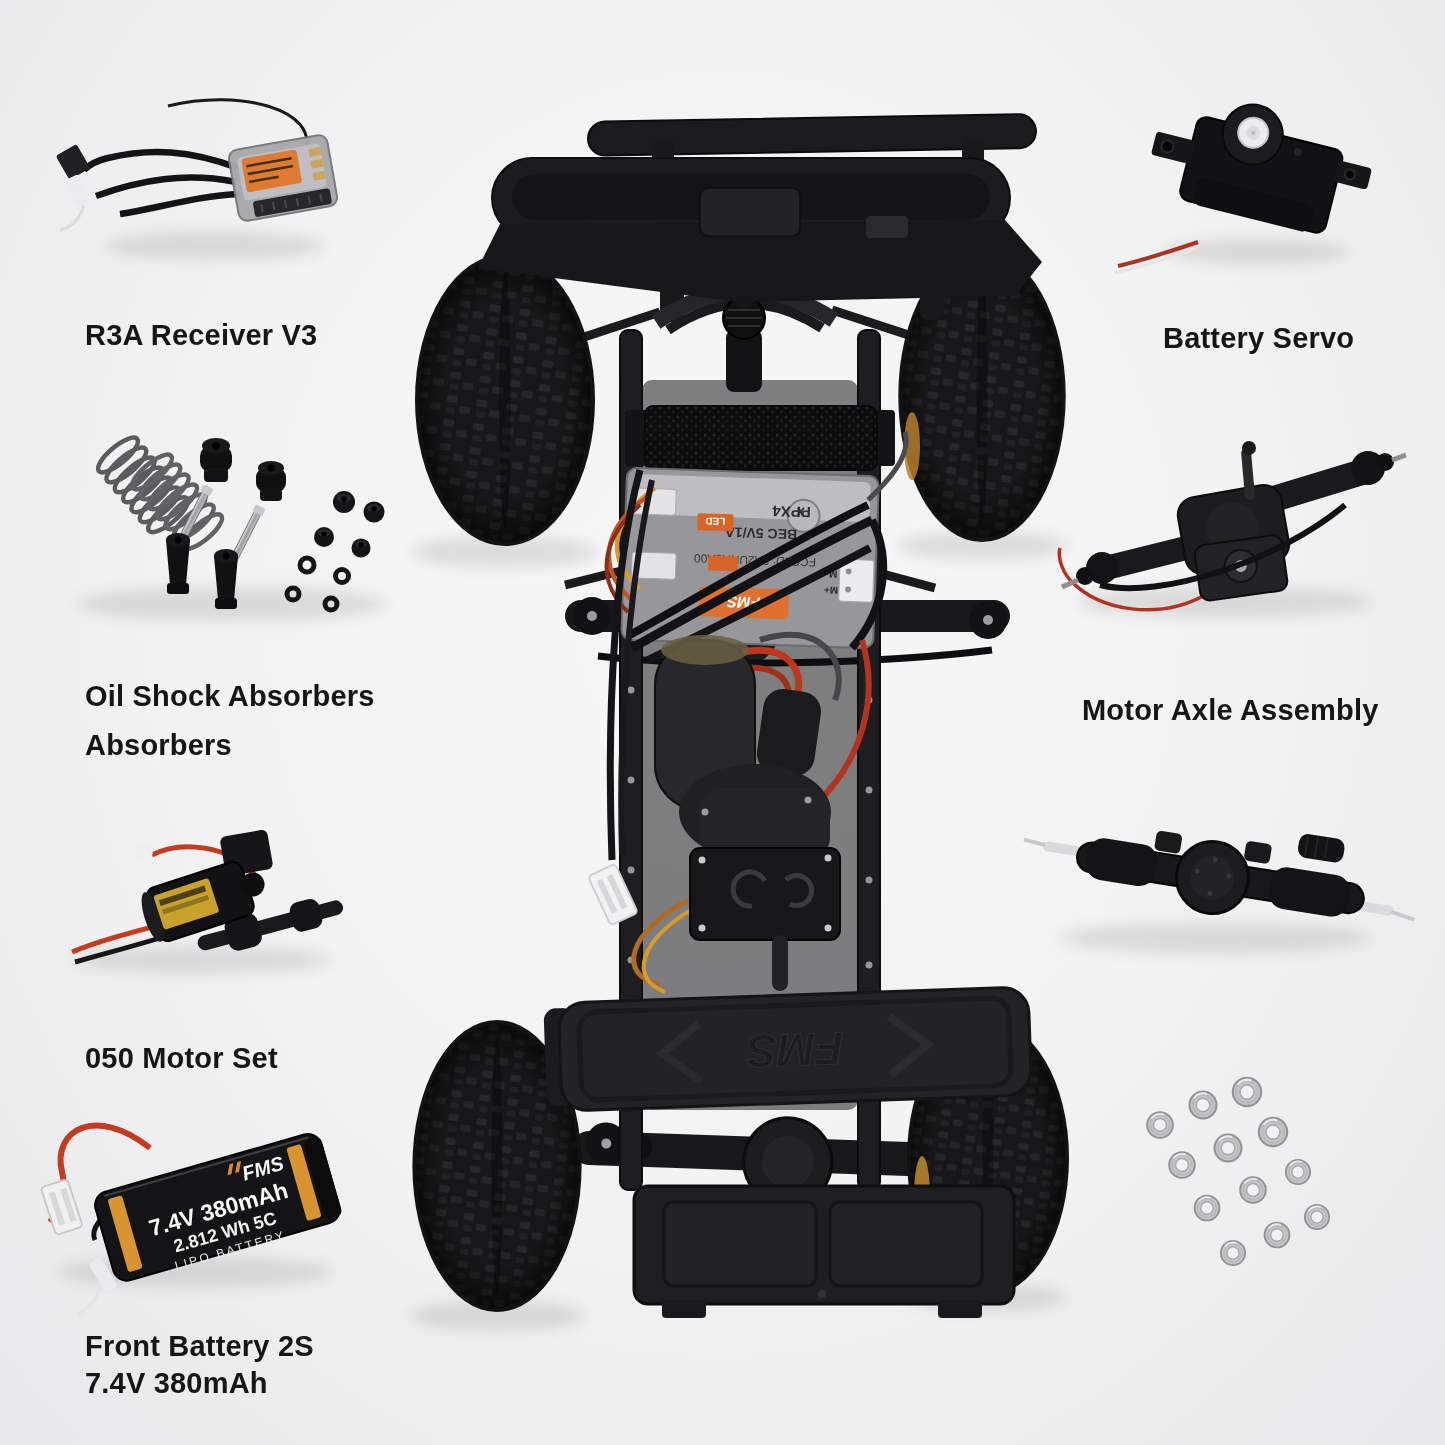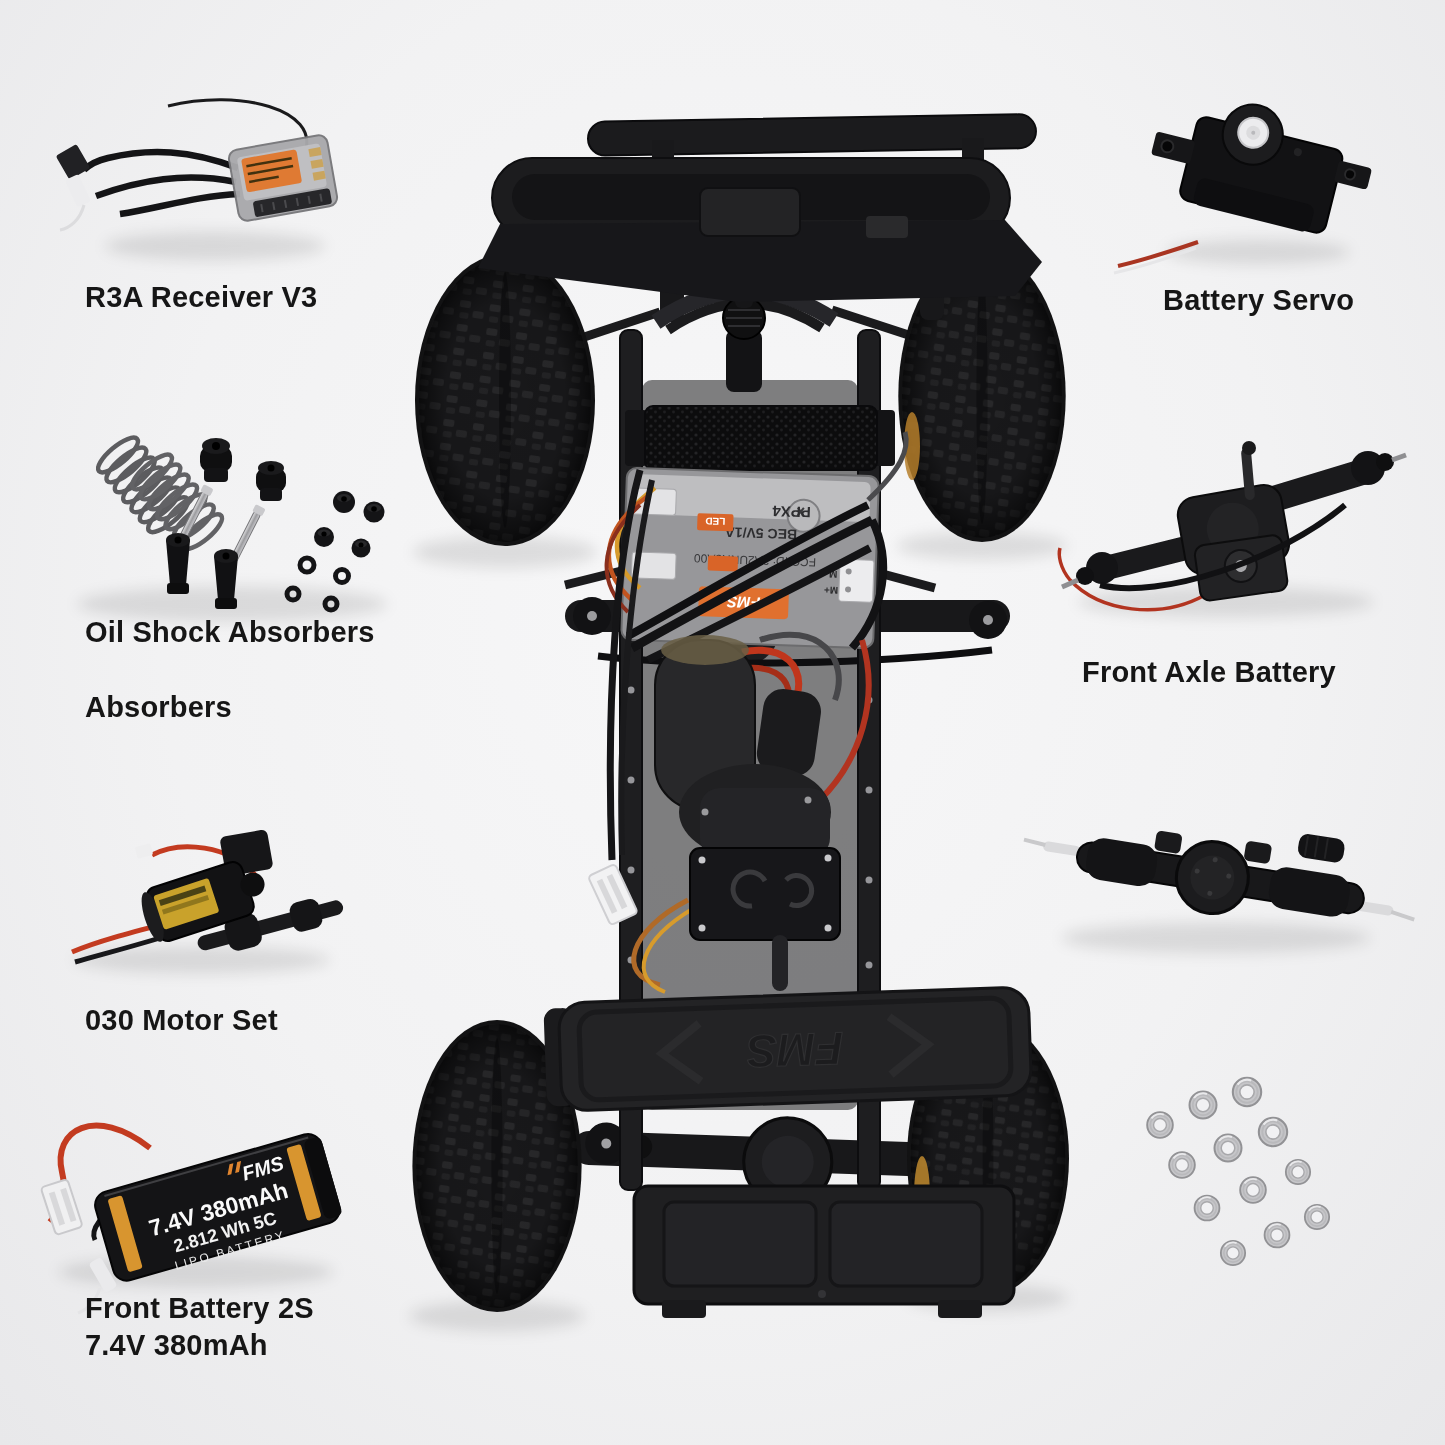--- a/index.html
+++ b/index.html
@@ -4,21 +4,21 @@
 <style>
   html,body{margin:0;padding:0;background:#ddd;}
   .canvas{
     position:relative;width:1445px;height:1445px;overflow:hidden;
     background:radial-gradient(ellipse at 50% 42%, #f7f7f8 0%, #f2f2f3 55%, #e8e8ea 100%);
   }
   .canvas svg{position:absolute;left:0;top:0;}
   .part-label{
     position:absolute;
     font:700 29px/1.28 "Liberation Sans", sans-serif;
-    color:#161616;letter-spacing:.2px;white-space:nowrap;
+    color:#161616;letter-spacing:.2px;white-space:nowrap;margin-top:38px;
   }
   svg text{font-family:"Liberation Sans", sans-serif;}
 </style>
 </head>
 <body>
 
 <div class="canvas">
 
 <svg width="1445" height="1445" viewBox="0 0 1445 1445">
 <defs>
@@ -467,20 +467,20 @@
   <use href="#bearing" transform="translate(1253,1190) scale(0.95)"></use>
   <use href="#bearing" transform="translate(1207,1208) scale(0.92)"></use>
   <use href="#bearing" transform="translate(1317,1217) scale(0.9)"></use>
   <use href="#bearing" transform="translate(1277,1235) scale(0.92)"></use>
   <use href="#bearing" transform="translate(1233,1253) scale(0.9)"></use>
 </g>
 </svg>
 
 <div class="part-label" style="left:85px;top:279px">R3A Receiver V3</div>
 <div class="part-label" style="left:1163px;top:282px">Battery Servo</div>
-<div class="part-label" style="left:85px;top:614px">Oil Shock Absorbers</div>
+<div class="part-label" style="left:85px;top:640px">Oil Shock Absorbers</div>
 <div class="part-label" style="left:85px;top:689px">Absorbers</div>
-<div class="part-label" style="left:1082px;top:654px">Front Axle Battery</div>
-<div class="part-label" style="left:85px;top:1002px">030 Motor Set</div>
+<div class="part-label" style="left:1082px;top:654px">Motor Axle Assembly</div>
+<div class="part-label" style="left:85px;top:1002px">050 Motor Set</div>
 <div class="part-label" style="left:85px;top:1290px">Front Battery 2S</div>
 <div class="part-label" style="left:85px;top:1327px">7.4V 380mAh</div>
 
 </div>
 
 </body></html>

